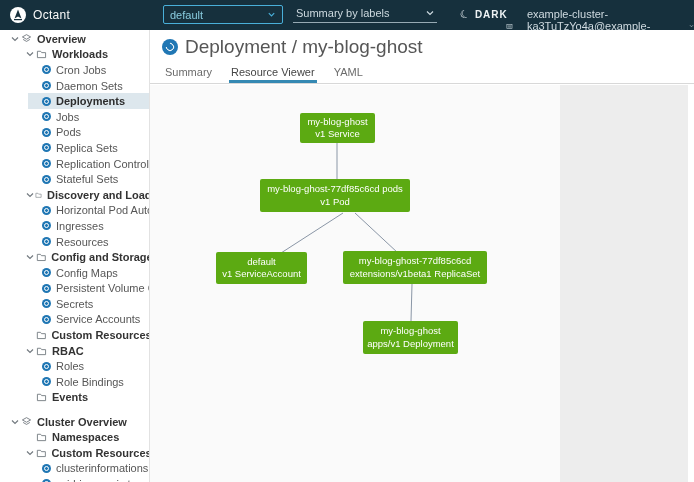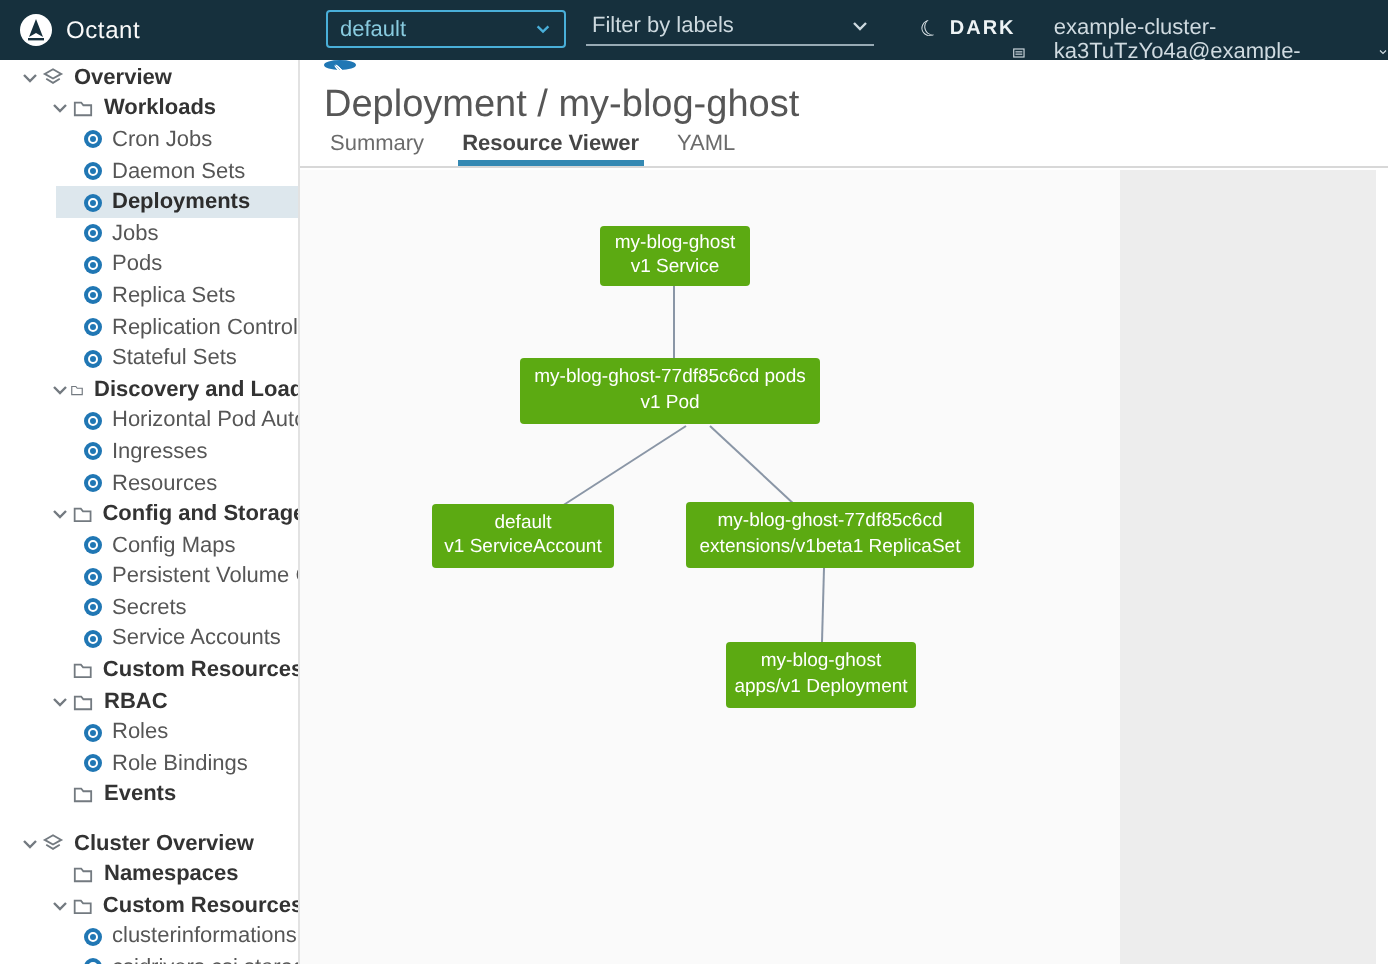--- a/index.html
+++ b/index.html
@@ -43,33 +43,33 @@
   .nav-row.gap { margin-top:8.5px; }
   .chev-slot { width:11px; display:flex; align-items:center; }
   .res-icon { width:9px; height:9px; min-width:9px; border-radius:50%;
     background:#2077b4; position:relative; }
   .res-icon::after { content:""; position:absolute; left:2px; top:2px;
     right:2px; bottom:2px; border:1px solid #fff; border-radius:50%; }
 
   
   .main { position:absolute; left:150px; top:30px; width:544px; height:452px;
     background:#fff; }
-  .content-header { display:flex; height:34px;
-    padding-left:12px; gap:7px;flex-direction:column; }
+  .content-header { display:flex; align-items:center; height:34px;
+    padding-left:12px; gap:7px; }
   .title-icon { width:16px; height:16px; min-width:16px; border-radius:50%;
     background:#2077b4; position:relative; }
   .title-icon::after { content:""; position:absolute; left:4px; top:4px;
     right:4px; bottom:4px; border:1.5px solid #fff; border-radius:50%;
     border-left-color:transparent; transform:rotate(45deg); }
   .page-title { font-size:19px; color:#565656; font-weight:400; }
   .tabs { height:20px; border-bottom:1px solid #d8d8d8; padding-left:13px;
     display:flex; gap:15px; }
   .tab { font-size:11px; color:#6b6b6b; padding:2px 2px 4px 2px;
     cursor:pointer; border-bottom:3px solid transparent; }
-  .tab.active { color:#454545; font-weight:bold; border-bottom-color:#3589b3; }
+  .tab.active { color:#454545; font-weight:normal; border-bottom-color:#3589b3; }
 
   
   .viewer { position:absolute; left:0; top:55px; width:544px; height:397px;
     background:#fafafa; }
   .edges { position:absolute; left:0; top:0; }
   .gnode { position:absolute; border-radius:2px; color:#fff; display:flex;
     flex-direction:column; align-items:center; justify-content:center;
     text-align:center; font-size:9.5px; line-height:1.3; cursor:pointer; }
   .right-panel { position:absolute; left:410px; top:0; width:128px;
     height:397px; background:#ededed; }
@@ -90,21 +90,21 @@
     <div class="brand">Octant</div>
 
     <div class="ns-select">
       <span class="val">default</span>
       <svg width="9" height="9" viewBox="0 0 10 10">
         <polyline points="2,3.5 5,6.5 8,3.5" fill="none" stroke="#49afd9" stroke-width="1.3"></polyline>
       </svg>
     </div>
 
     <div class="filter-box">
-      <span class="lbl">Filter by labels</span>
+      <span class="lbl">Summary by labels</span>
       <svg width="10" height="10" viewBox="0 0 10 10">
         <polyline points="2,3.5 5,6.5 8,3.5" fill="none" stroke="#cdd9df" stroke-width="1.2"></polyline>
       </svg>
     </div>
 
     <div class="dark-toggle">
       <span class="moon">☾</span>
       <span class="dark-lbl">DARK</span>
     </div>
 

